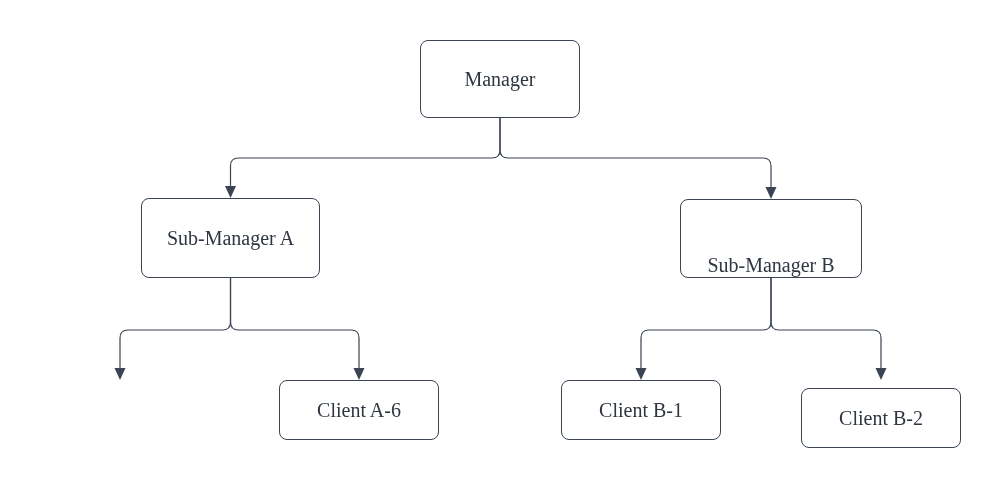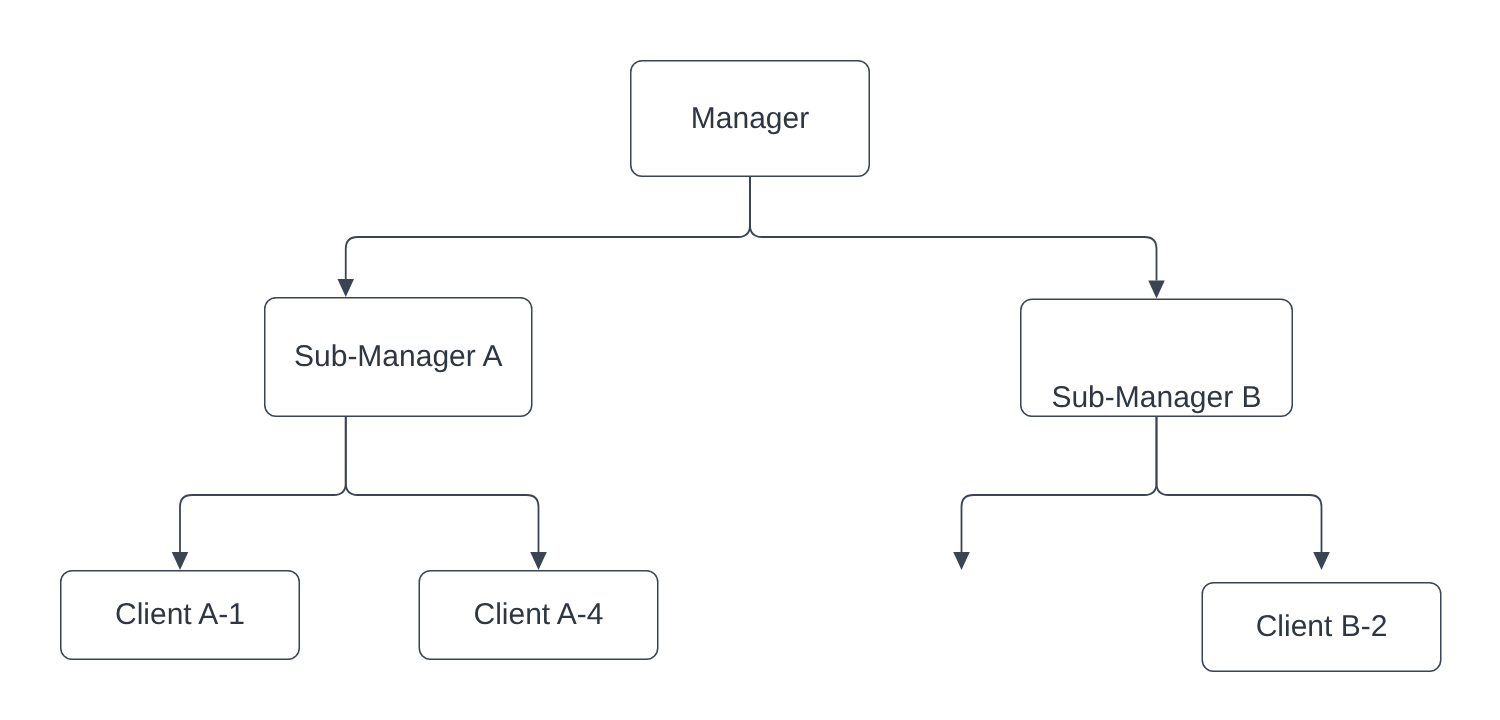--- a/index.html
+++ b/index.html
@@ -13,20 +13,21 @@
   body {
     font-family: "Liberation Sans", sans-serif;
     background: var(--bg);
   }
   .canvas {
     position: relative;
     width: 1000px;
     height: 480px;
     background: var(--bg);
     overflow: hidden;
+    font-family: Liberation Serif, serif;
   }
   .edges {
     position: absolute;
     left: 0;
     top: 0;
     width: 1000px;
     height: 480px;
   }
   .edge {
     stroke: var(--stroke);
@@ -77,34 +78,34 @@
     <polygon class="arrow" points="635.5,368 646.5,368 641,380"></polygon>
 
     <path class="edge" d="M 771 278 L 771 322 Q 771 330 779 330 L 873 330 Q 881 330 881 338 L 881 368"></path>
     <polygon class="arrow" points="875.5,368 886.5,368 881,380"></polygon>
   </svg>
 
   <div class="node" style="left:420px; top:40px; width:160px; height:78px;">
     <span class="node-label">Manager</span>
   </div>
 
-  <div class="node" style="left:141px; top:198px; width:179px; height:80px;margin-left:35px;">
+  <div class="node" style="left:141px; top:198px; width:179px; height:80px;">
     <span class="node-label">Sub-Manager A</span>
   </div>
 
   <div class="node" style="left:680px; top:199px; width:182px; height:79px;align-items:flex-end;">
     <span class="node-label">Sub-Manager B</span>
   </div>
 
-  <div class="node" style="left:40px; top:380px; width:160px; height:60px;">
-    <span class="node-label">Client A-1</span>
+
+  <div class="node" style="left:279px; top:380px; width:160px; height:60px;">
+    <span class="node-label">Client A-6</span>
   </div>
 
-  <div class="node" style="left:279px; top:380px; width:160px; height:60px;">
-    <span class="node-label">Client A-4</span>
+  <div class="node" style="left:561px; top:380px; width:160px; height:60px;">
+    <span class="node-label">Client B-1</span>
   </div>
-
 
   <div class="node" style="left:801px; top:388px; width:160px; height:60px;">
     <span class="node-label">Client B-2</span>
   </div>
 
 </div>
 
 </body></html>

